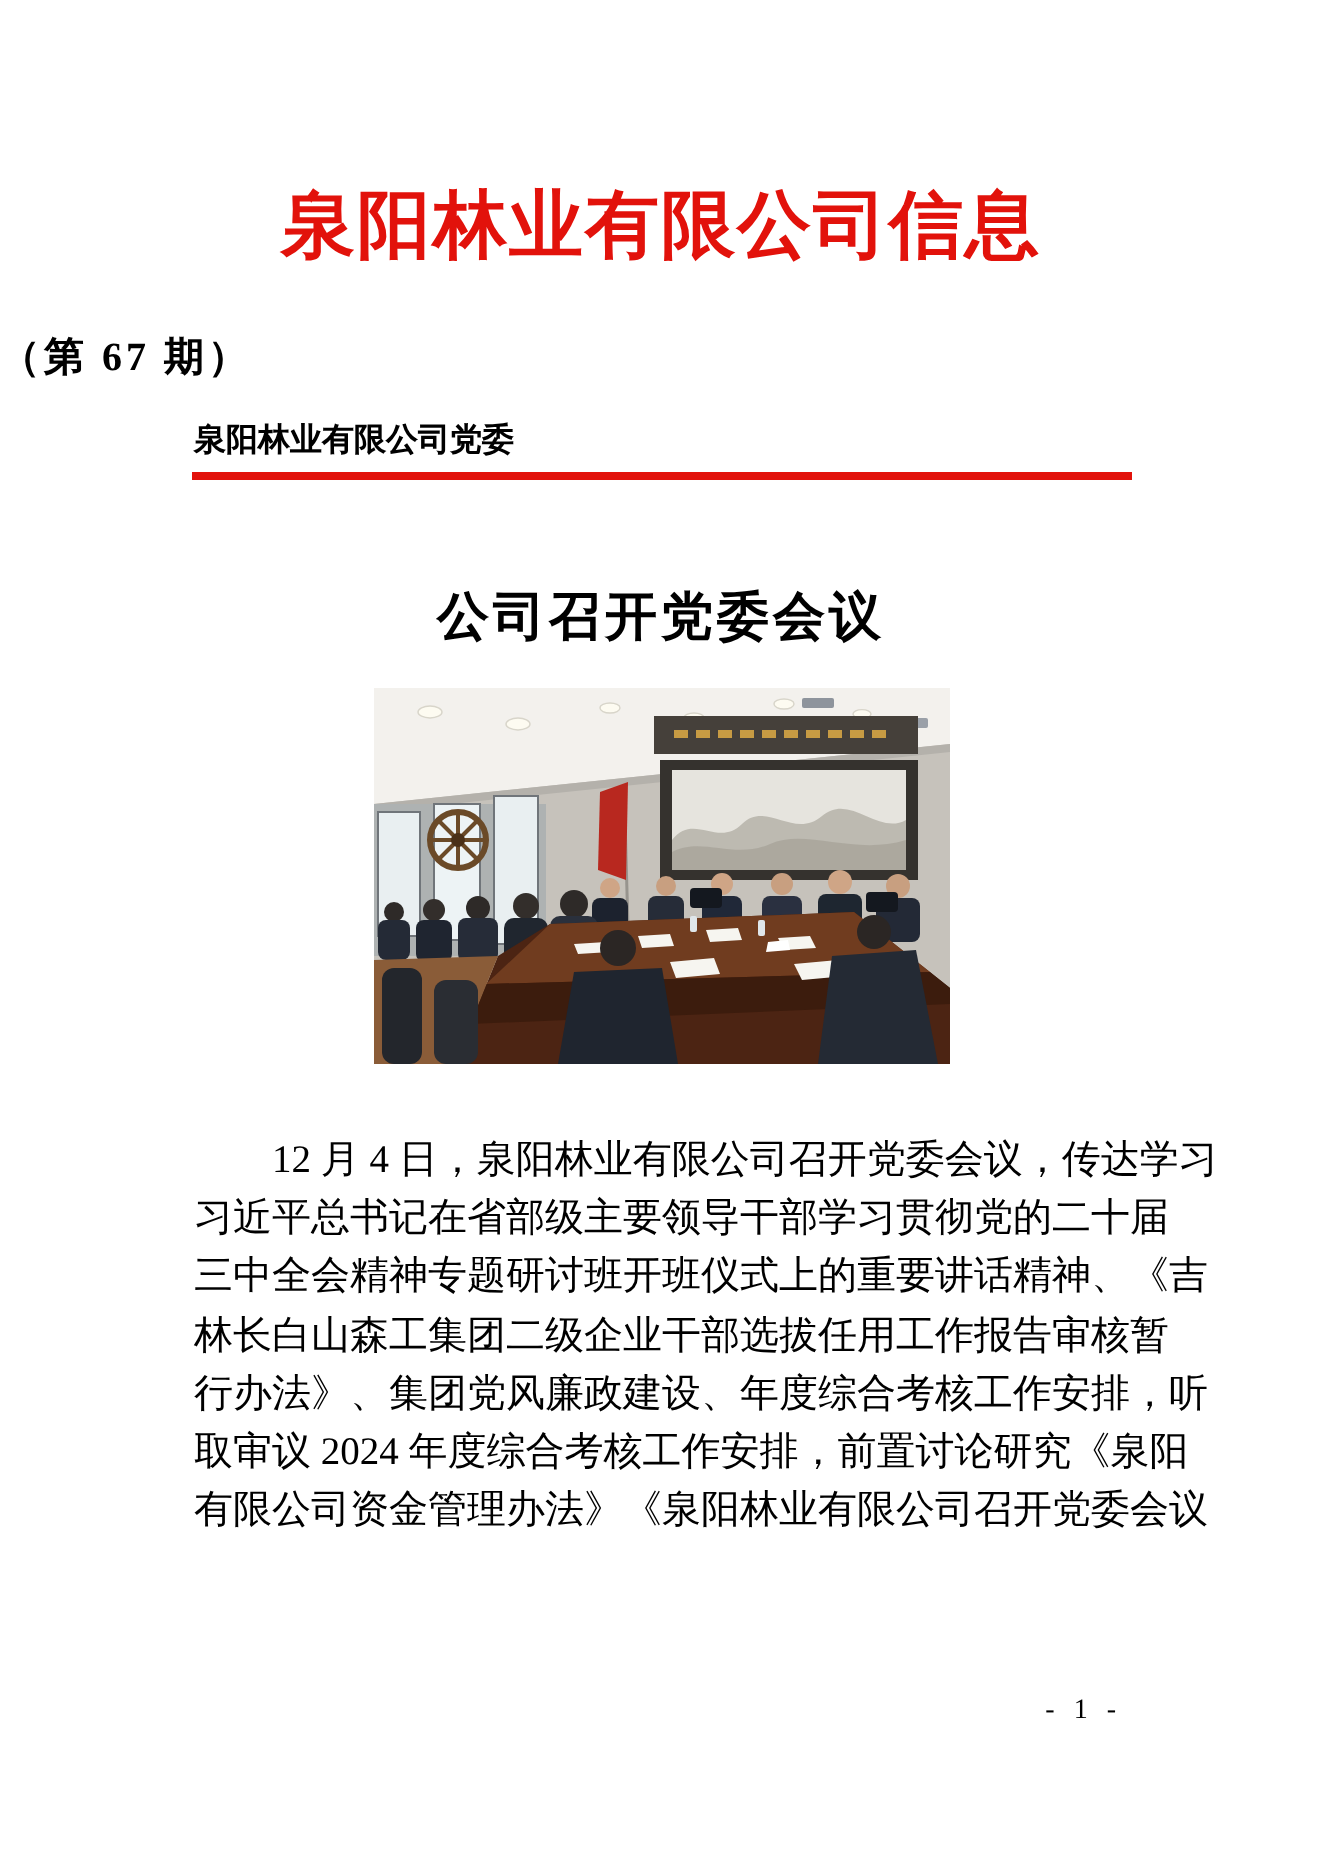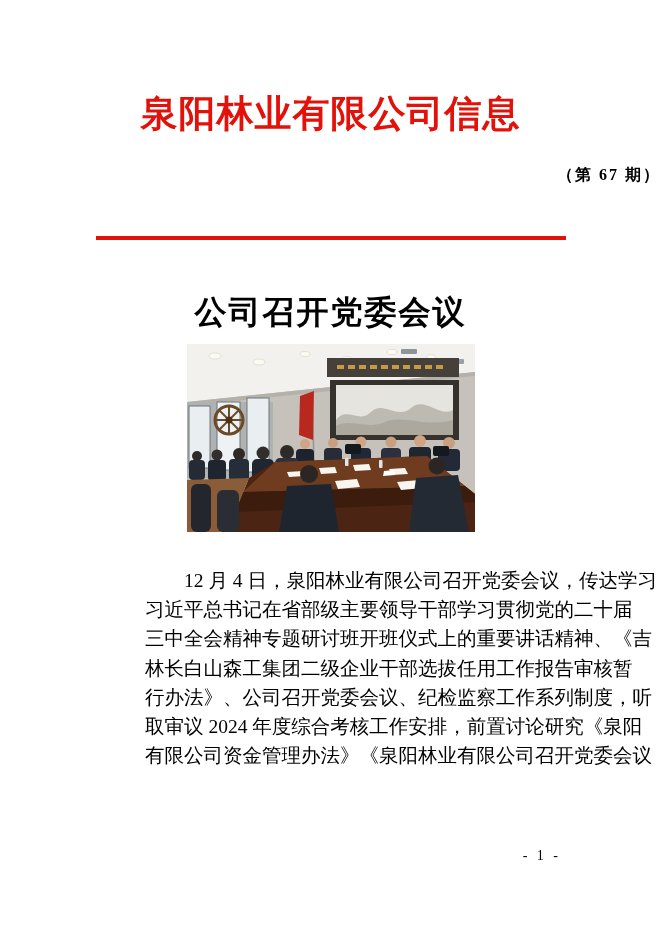--- a/index.html
+++ b/index.html
@@ -25,22 +25,22 @@
     font-size: 37px;
     font-weight: bold;
     letter-spacing: 1px;
     line-height: 1.2;
   }
   .issue-label {
     position: absolute;
     top: 165px;
     left: 0;
     width: 661px;
-    text-align: right;
-    font-size: 16px;
+    text-align: left;
+    font-size: 20px;
     font-weight: bold;
     letter-spacing: 2px;
   }
   .meta-row {
     position: absolute;
     top: 210px;
     left: 97px;
     width: 468px;
     display: flex;
     justify-content: space-between;
@@ -54,21 +54,21 @@
     left: 96px;
     width: 470px;
     height: 4px;
   }
   .article-title {
     position: absolute;
     top: 291px;
     left: 0;
     width: 661px;
     text-align: center;
-    font-size: 32px;
+    font-size: 26px;
     font-weight: bold;
     letter-spacing: 2px;
   }
   .photo-wrap {
     position: absolute;
     top: 344px;
     left: 187px;
     width: 288px;
     height: 188px;
   }
@@ -79,21 +79,20 @@
     left: 97px;
     width: 468px;
     font-size: 19.5px;
     line-height: 29.2px;
   }
   .body-line {
     text-align: justify;
     text-align-last: justify;
     text-justify: inter-character;
     white-space: nowrap;
-    margin-left: 48px;
   }
   .body-line:first-child {
     text-indent: 39px;
   }
   .page-number {
     position: absolute;
     top: 848px;
     right: 100px;
     font-size: 14px;
     letter-spacing: 3px;
@@ -102,20 +101,21 @@
 </head>
 <body>
 
 <div class="page">
 
   <div class="masthead-title" style="color: rgb(226, 18, 11);">泉阳林业有限公司信息</div>
 
   <div class="issue-label">（第 67 期）</div>
 
   <div class="meta-row">
+    <span>泉阳林业有限公司党委</span>
   </div>
 
   <div class="red-rule" style="background-color: rgb(226, 18, 11);"></div>
 
   <div class="article-title">公司召开党委会议</div>
 
   <div class="photo-wrap">
     <svg viewBox="0 0 288 188" width="288" height="188">
 
       <rect x="0" y="0" width="288" height="188" fill="#c6c2bb"></rect>
@@ -222,20 +222,20 @@
       <rect x="246" y="102" width="16" height="10" rx="2" fill="#14181f"></rect>
     </svg>
   </div>
 
   <div class="body-text">
 
   <div class="body-line">12 月 4 日，泉阳林业有限公司召开党委会议，传达学习</div>
       <div class="body-line">习近平总书记在省部级主要领导干部学习贯彻党的二十届</div>
       <div class="body-line">三中全会精神专题研讨班开班仪式上的重要讲话精神、《吉</div>
       <div class="body-line">林长白山森工集团二级企业干部选拔任用工作报告审核暂</div>
-      <div class="body-line">行办法》、公司召开党委会议、纪检监察工作系列制度，听</div>
+      <div class="body-line">行办法》、集团党风廉政建设、年度综合考核工作安排，听</div>
       <div class="body-line">取审议 2024 年度综合考核工作安排，前置讨论研究《泉阳</div>
       <div class="body-line">有限公司资金管理办法》《泉阳林业有限公司召开党委会议</div>
     </div>
 
   <div class="page-number">- 1 -</div>
 
 </div>
 
 </body></html>

